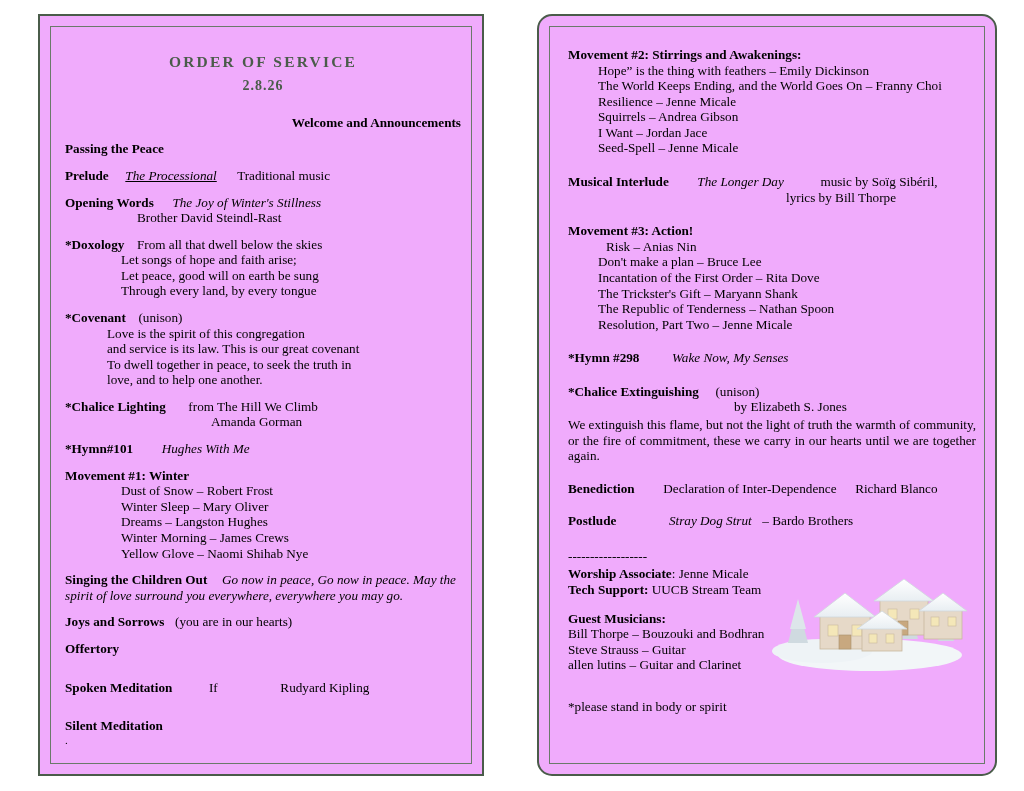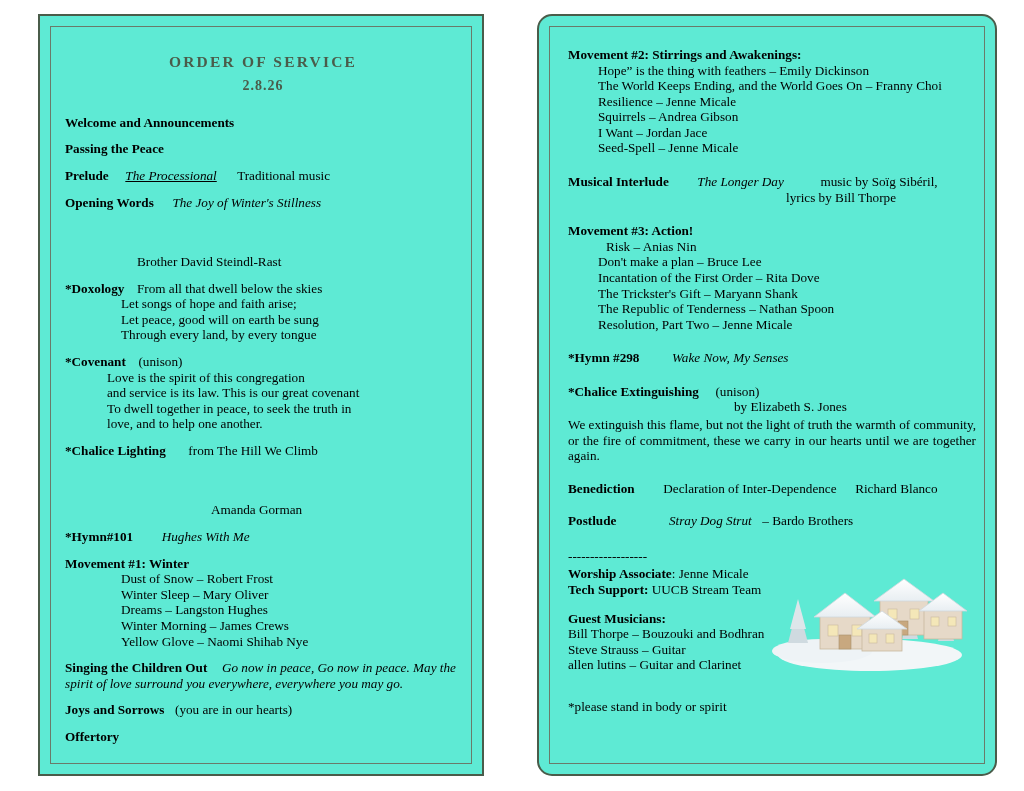--- a/index.html
+++ b/index.html
@@ -11,21 +11,21 @@
     width: 1024px;
     height: 791px;
     font-family: "Liberation Serif", serif;
     color: #000;
     position: relative;
     overflow: hidden;
   }
   .panel {
     position: absolute;
     border: 2px solid #4a5c4a;
-    background: #5eead4;
+    background: #f0abfc;
   }
   .panel-inner {
     position: absolute;
     border: 1px solid #6a7a6a;
     top: 10px; left: 10px; right: 10px; bottom: 10px;
     overflow: hidden;
   }
   
   #left-panel {
     left: 38px; top: 14px;
@@ -58,21 +58,21 @@
     font-weight: bold;
     font-size: 14px;
     color: #4a5c4a;
     margin-top: 7px;
     letter-spacing: 1px;
   }
   .blk { margin-top: 11px; }
   b, .b { font-weight: bold; }
   .i, i { font-style: italic; }
   .u { text-decoration: underline; }
-  .indent1 { padding-left: 72px; margin-top: 44px; }
+  .indent1 { padding-left: 72px; }
   .indent2 { padding-left: 56px; }
   .indent3 { padding-left: 30px; }
   .indent4 { padding-left: 42px; }
   .just {
     text-align: justify;
     text-justify: inter-word;
   }
   .sp-wide { display: inline-block; }
   .hr-dashes {
     font-family: "Liberation Serif", serif;
@@ -91,21 +91,21 @@
 </head>
 <body>
 
 <div class="panel" id="left-panel">
   <div class="panel-inner">
     <div class="content">
 
       <div class="title">ORDER OF SERVICE</div>
       <div class="subtitle">2.8.26</div>
 
-      <div class="blk" style="margin-top:20px;">
+      <div class="blk" style="margin-top:20px;text-align:right;">
         <b>Welcome and Announcements</b>
       </div>
 
       <div class="blk">
         <b>Passing the Peace</b>
       </div>
 
       <div class="blk">
         <b>Prelude</b>
         <span class="sp-wide" style="width:10px"></span>

